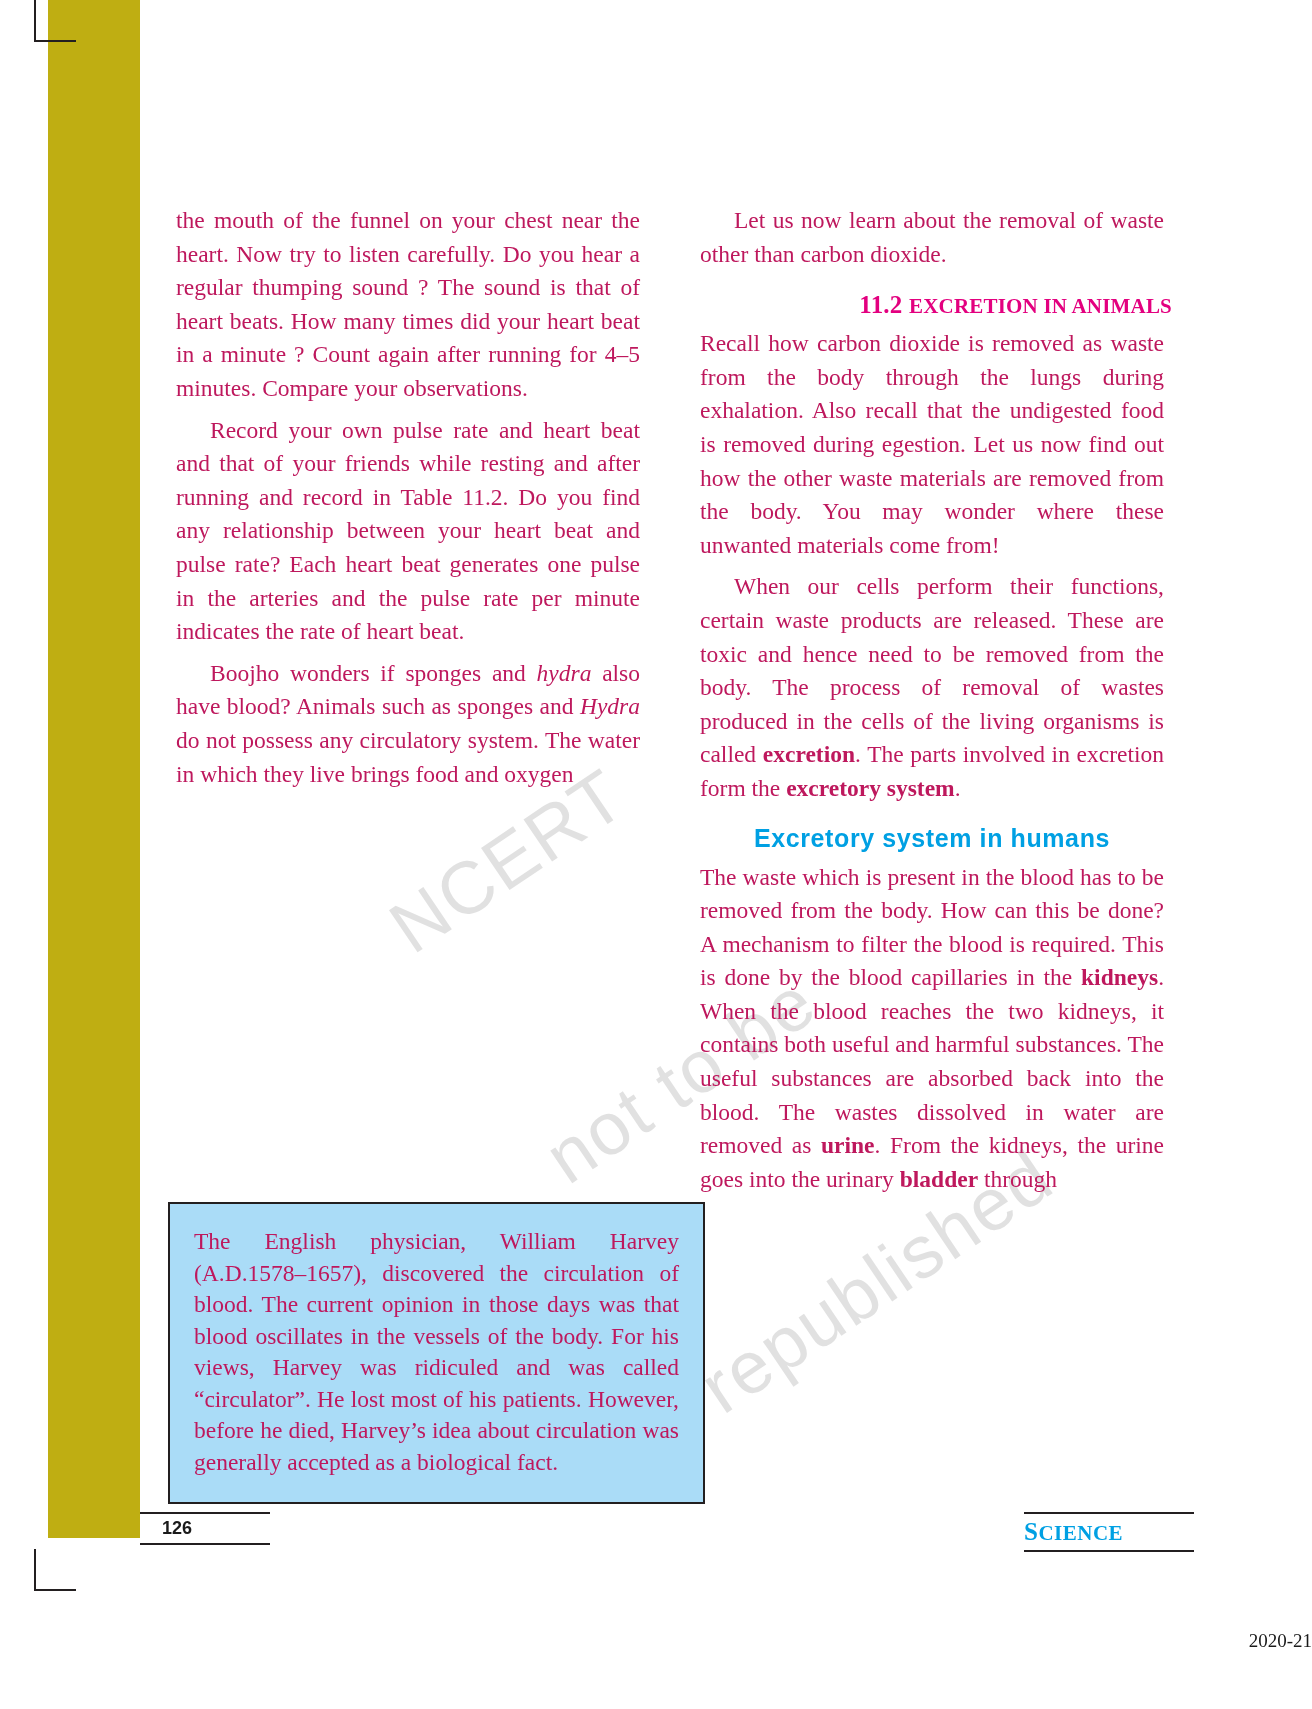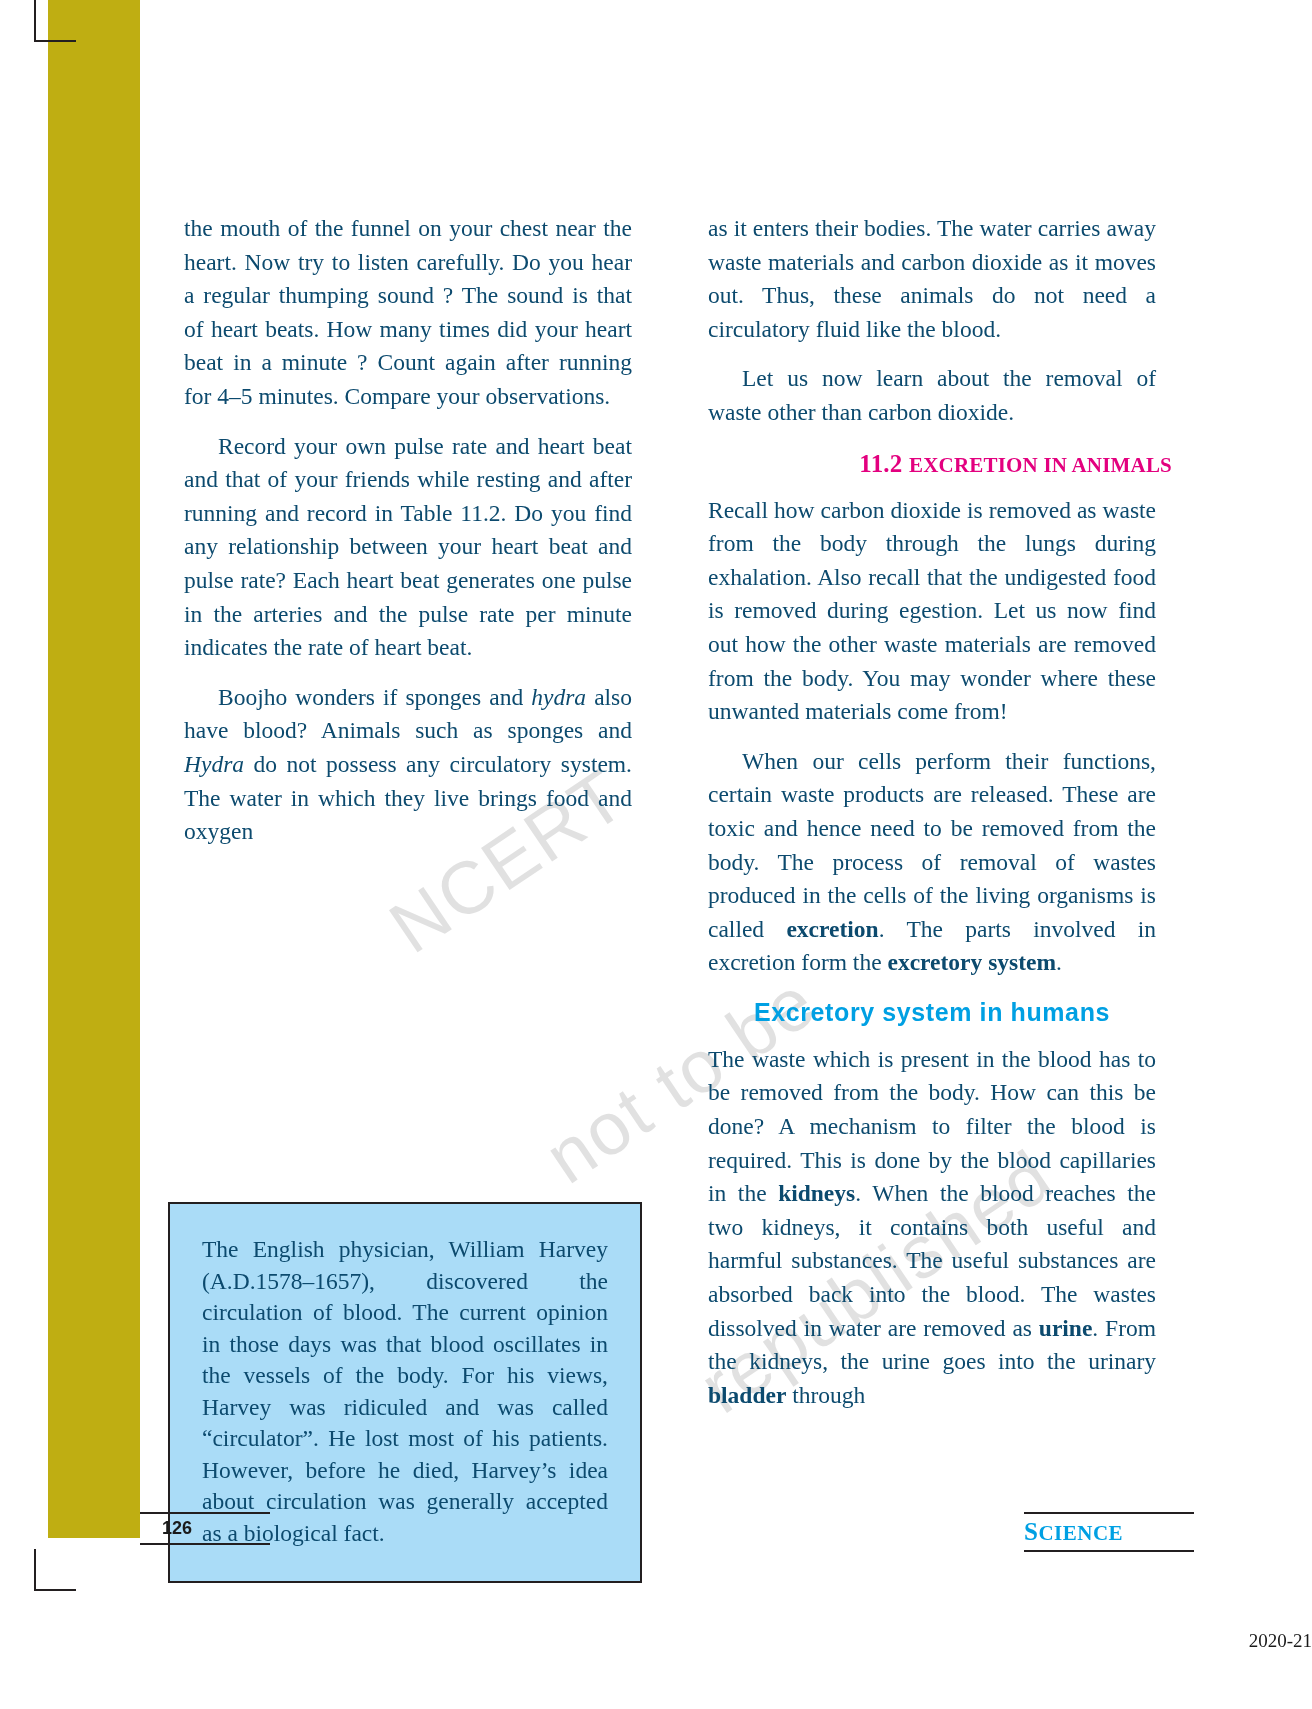--- a/index.html
+++ b/index.html
@@ -82,26 +82,26 @@
   }
   .col {
     position: absolute;
     top: 0;
     width: 480px;
   }
   .col-left { left: 0; }
   .col-right { left: 524px; }
 
   p {
-    margin: 16px;
+    margin: 8px;
     font-size: 23.5px;
     line-height: 33.6px;
     text-align: justify;
     text-justify: inter-word;
-    color: #0c4a6e;
+    color: #be185d;
   }
   p.indent { text-indent: 34px; }
   .it { font-style: italic; }
   .bold { font-weight: bold; }
 
   
   h2.section {
     margin: 20px 0 8px 0;
     font-size: 25px;
     color: #e3007f;
@@ -122,21 +122,21 @@
     font-weight: bold;
     letter-spacing: 0.6px;
     text-align: center;
   }
 
   
   .infobox {
     position: absolute;
     left: 0;
     top: 1006px;
-    width: 474px;
+    width: 537px;
     background: #aadcf7;
     border: 2px solid #231f20;
     padding: 14px 16px 16px 16px;
     box-sizing: border-box;
   }
   .infobox p {
     font-size: 23.5px;
     line-height: 31.5px;
     text-align: justify;
   }
@@ -207,21 +207,20 @@
       <p>the mouth of the funnel on your chest near the heart. Now try to listen carefully. Do you hear a regular thumping sound ? The sound is that of heart beats. How many times did your heart beat in a minute ? Count again after running for 4–5 minutes. Compare your observations.</p>
       <p class="indent">Record your own pulse rate and heart beat and that of your friends while resting and after running and record in Table 11.2. Do you find any relationship between your heart beat and pulse rate? Each heart beat generates one pulse in the arteries and the pulse rate per minute indicates the rate of heart beat.</p>
       <p class="indent"><span>Boojho wonders if sponges and </span><span class="it">hydra</span><span> also have blood? Animals such as sponges and </span><span class="it">Hydra</span><span> do not possess any circulatory system. The water in which they live brings food and oxygen</span></p>
 
       <div class="infobox">
         <p>The English physician, William Harvey (A.D.1578–1657), discovered the circulation of blood. The current opinion in those days was that blood oscillates in the vessels of the body. For his views, Harvey was ridiculed and was called “circulator”. He lost most of his patients. However, before he died, Harvey’s idea about circulation was generally accepted as a biological fact.</p>
       </div>
     </div>
 
     <div class="col col-right">
-      <p>as it enters their bodies. The water carries away waste materials and carbon dioxide as it moves out. Thus, these animals do not need a circulatory fluid like the blood.</p>
       <p class="indent">Let us now learn about the removal of waste other than carbon dioxide.</p>
 
       <h2 class="section"><span>11.2 </span><span class="sc">Excretion in Animals</span></h2>
 
       <p>Recall how carbon dioxide is removed as waste from the body through the lungs during exhalation. Also recall that the undigested food is removed during egestion. Let us now find out how the other waste materials are removed from the body. You may wonder where these unwanted materials come from!</p>
 
       <p class="indent"><span>When our cells perform their functions, certain waste products are released. These are toxic and hence need to be removed from the body. The process of removal of wastes produced in the cells of the living organisms is called </span><span class="bold">excretion</span><span>. The parts involved in excretion form the </span><span class="bold">excretory system</span><span>.</span></p>
 
       <h3 class="subsection">Excretory system in humans</h3>
 

